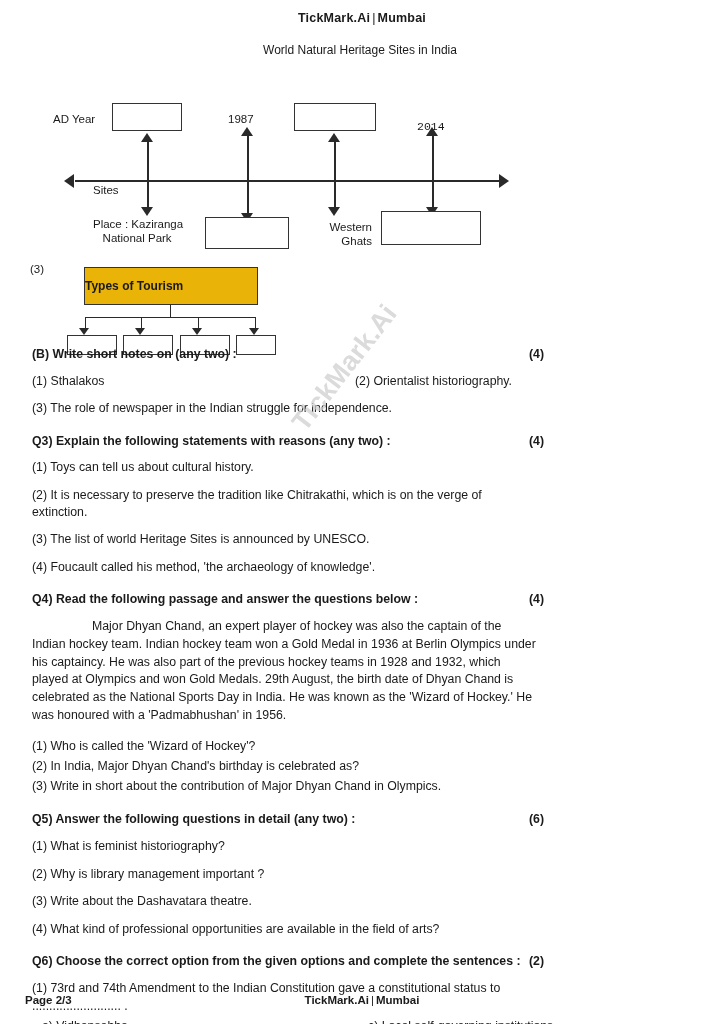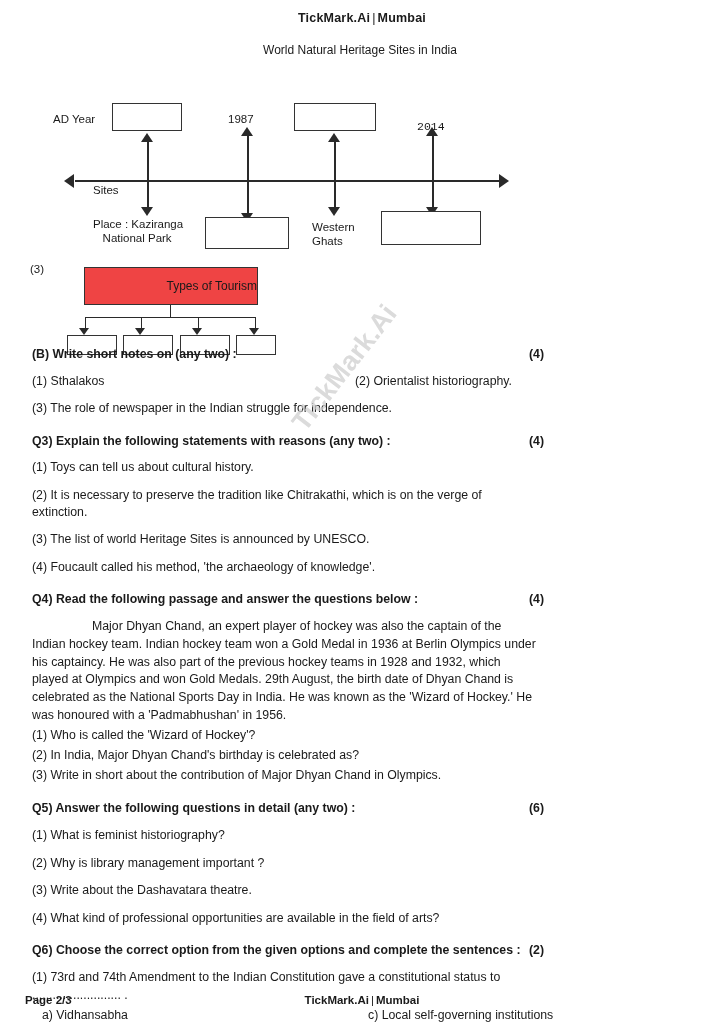--- a/index.html
+++ b/index.html
@@ -92,27 +92,27 @@
     border-left: 10px solid #2a2a2a;
   }
   .hline {
     position: absolute;
     height: 0;
     border-top: 1.6px solid #2a2a2a;
   }
   .tour-box {
     position: absolute;
     border: 1.3px solid #333;
-    background: #ef4444;
+    background: #eab308;
     box-sizing: border-box;
     display: flex;
     align-items: center;
-    justify-content: flex-end;
+    justify-content: flex-start;
     font-size: 12px;
-    font-weight: normal;
+    font-weight: bold;
   }
   .q-num-3 {
     position: absolute;
     left: 30px;
     top: 238px;
     font-size: 11.5px;
   }
 
   
   .body {
@@ -144,21 +144,21 @@
   }
   .two-col {
     position: relative;
   }
   .two-col .col2 {
     position: absolute;
     left: 355px;
     top: 0;
   }
   .passage {
-    margin-bottom: 2px;
+    margin-bottom: 13px;
     text-align: left;
     line-height: 1.45;
   }
   .passage .indent { display: inline-block; width: 60px; }
   .sub-line { margin: 0 0 2px 0; line-height: 1.45; }
   .opt-row { position: relative; margin-bottom: 2px; padding-left: 24px; }
   .opt-row .optb { position: absolute; left: 368px; top: 0; text-align: center; }
   .opt-indent { display: inline-block; width: 18px; }
 
   
@@ -230,21 +230,21 @@
     <div class="arrowDown" style="left:141px; top:182px;"></div>
     <div class="vline" style="left:247px; top:156px; height:34px;"></div>
     <div class="arrowDown" style="left:241px; top:188px;"></div>
     <div class="vline" style="left:334px; top:156px; height:28px;"></div>
     <div class="arrowDown" style="left:328px; top:182px;"></div>
     <div class="vline" style="left:432px; top:156px; height:28px;"></div>
     <div class="arrowDown" style="left:426px; top:182px;"></div>
 
     <div class="lbl" style="left:93px; top:192px; width:115px;">Place : Kaziranga<br>&nbsp;&nbsp;&nbsp;National Park</div>
     <div class="box" style="left:205px; top:192px; width:84px; height:32px;"></div>
-    <div class="lbl" style="left:312px; top:195px; width:60px; text-align:left;">Western<br>Ghats</div>
+    <div class="lbl" style="left:312px; top:195px; width:60px; text-align:right;">Western<br>Ghats</div>
     <div class="box" style="left:381px; top:186px; width:100px; height:34px;"></div>
 
     <div class="q-num-3">(3)</div>
 
     <div class="tour-box" style="left:84px; top:242px; width:174px; height:38px;">
       <span>Types of Tourism</span>
     </div>
     <div class="vline" style="left:170px; top:280px; height:12px; border-left-width:1.4px;"></div>
     <div class="hline" style="left:85px; top:292px; width:170px;"></div>
     <div class="vline" style="left:85px; top:292px; height:14px; border-left-width:1.4px;"></div>

